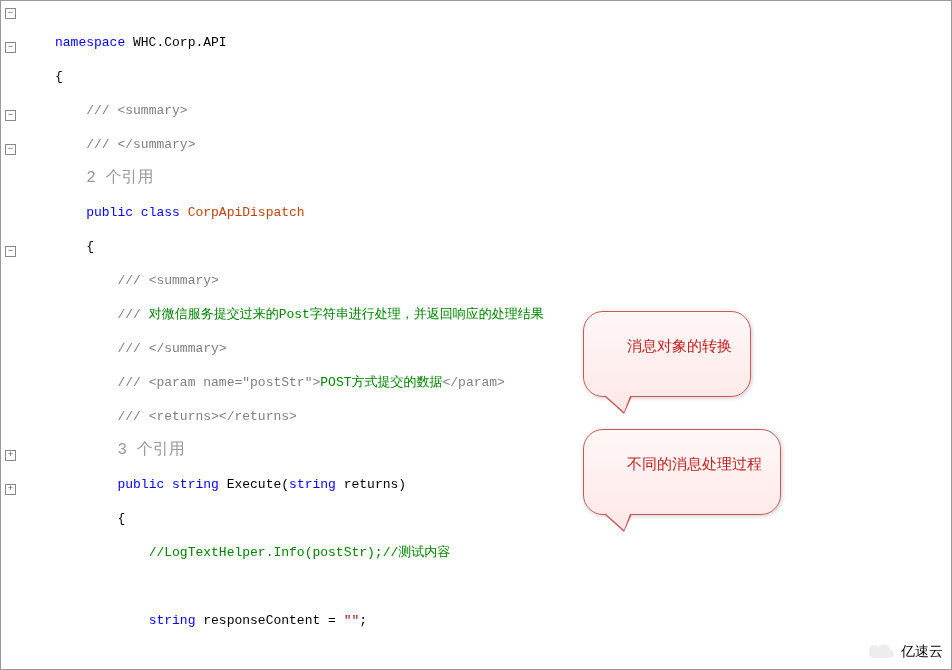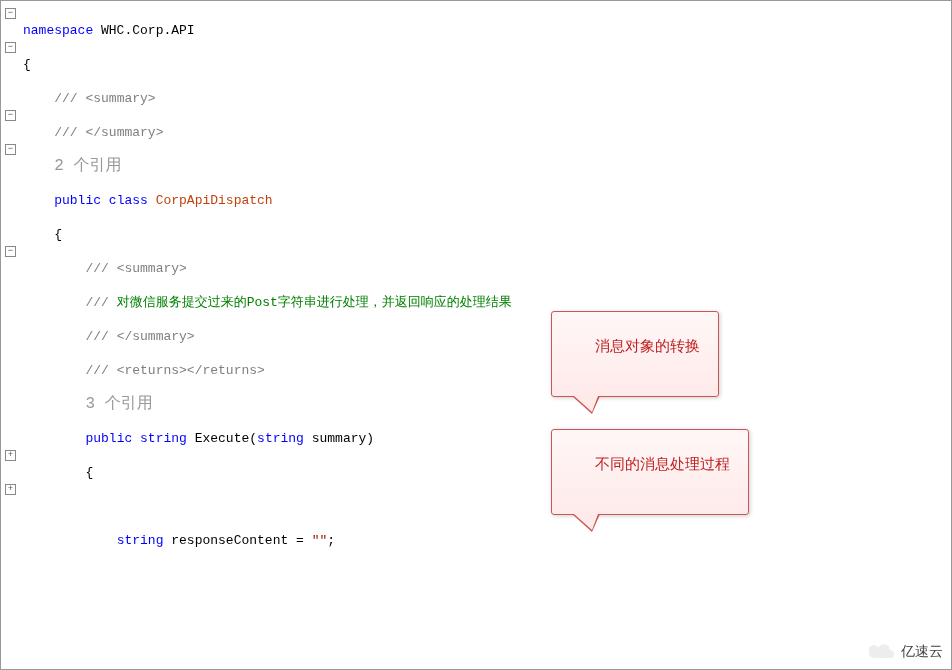--- a/index.html
+++ b/index.html
@@ -30,37 +30,38 @@
       border: 1px solid #888;
       margin: 3px auto 3px 4px;
       font-size: 9px;
       line-height: 9px;
       text-align: center;
       color: #555;
       cursor: pointer;
     }
     .code-area {
       flex: 1;
-      padding: 4px 0 4px 2px;
+      padding: 16px 0 4px 2px;
       line-height: 17px;
       white-space: pre;
       position: relative;
+      margin-left: 32px;
     }
     .line { display: block; min-height: 17px; }
     .kw { color: #0000ff; }
     .type { color: #c2410c; }
     .doc-comment { color: #008000; }
     .doc-comment-gray { color: #808080; }
     .string { color: #a31515; }
     .refcount { color: #999; font-size: 16px; }
     .callout {
       position: absolute;
       background: linear-gradient(to bottom, #fff7f7, #ffeaea);
       border: 1px solid #cc5555;
-      border-radius: 3px;
+      border-radius: 20px;
       padding: 8px 18px;
       color: #c02020;
       font-family: "Microsoft YaHei", sans-serif;
       font-size: 15px;
       box-shadow: 1px 1px 4px rgba(0,0,0,0.2);
     }
     .callout-tail {
       position: absolute;
       width: 0; height: 0;
       border-style: solid;
@@ -90,21 +91,21 @@
       position: absolute;
       top: -18px; left: -18px;
       border-style: solid;
       border-width: 16px 6px 0 18px;
       border-color: #ffeaea transparent transparent transparent;
     }
     .watermark {
       position: absolute;
       right: 8px;
       bottom: 8px;
-      color: #404040;
+      color: #000000;
       font-family: sans-serif;
       font-size: 14px;
       display: flex;
       align-items: center;
       gap: 4px;
       pointer-events: none;
     }
     .watermark svg { opacity: 0.35; }
     .g-spacer { height: 17px; }
   </style>
@@ -148,24 +149,26 @@
 <span class="line"><span class="kw">namespace</span><span> WHC.Corp.API</span></span>
 <span class="line">{</span>
 <span class="line">    <span class="doc-comment-gray">/// </span><span class="doc-comment-gray">&lt;summary&gt;</span></span>
 <span class="line">    <span class="doc-comment-gray">/// </span><span class="doc-comment-gray">&lt;/summary&gt;</span></span>
 <span class="line">    <span class="refcount">2 个引用</span></span>
 <span class="line">    <span class="kw">public</span><span class="kw"> class </span><span class="type">CorpApiDispatch</span></span>
 <span class="line">    <span>{</span></span>
 <span class="line">        <span class="doc-comment-gray">/// </span><span class="doc-comment-gray">&lt;summary&gt;</span></span>
 <span class="line">        <span class="doc-comment-gray">/// </span><span class="doc-comment">对微信服务提交过来的Post字符串进行处理，并返回响应的处理结果</span></span>
 <span class="line">        <span class="doc-comment-gray">/// </span><span class="doc-comment-gray">&lt;/summary&gt;</span></span>
+<span class="line">        <span class="doc-comment-gray">/// </span><span class="doc-comment-gray">&lt;param name="postStr"&gt;</span><span class="doc-comment">POST方式提交的数据</span><span class="doc-comment-gray">&lt;/param&gt;</span></span>
 <span class="line">        <span class="doc-comment-gray">/// </span><span class="doc-comment-gray">&lt;returns&gt;&lt;/returns&gt;</span></span>
 <span class="line">        <span class="refcount">3 个引用</span></span>
-<span class="line">        <span class="kw">public</span><span class="kw"> string</span><span> Execute</span><span>(</span><span class="kw">string</span><span> summary</span><span>)</span></span>
+<span class="line">        <span class="kw">public</span><span class="kw"> string</span><span> Execute</span><span>(</span><span class="kw">string</span><span> returns</span><span>)</span></span>
 <span class="line">        <span>{</span></span>
+<span class="line">            <span class="doc-comment">//LogTextHelper.Info(postStr);//测试内容</span></span>
 <span class="line"></span>
 <span class="line">            <span class="kw">string</span><span> responseContent = </span><span class="string">""</span><span>;</span></span>
 
 
 
 
 
 
 
 

